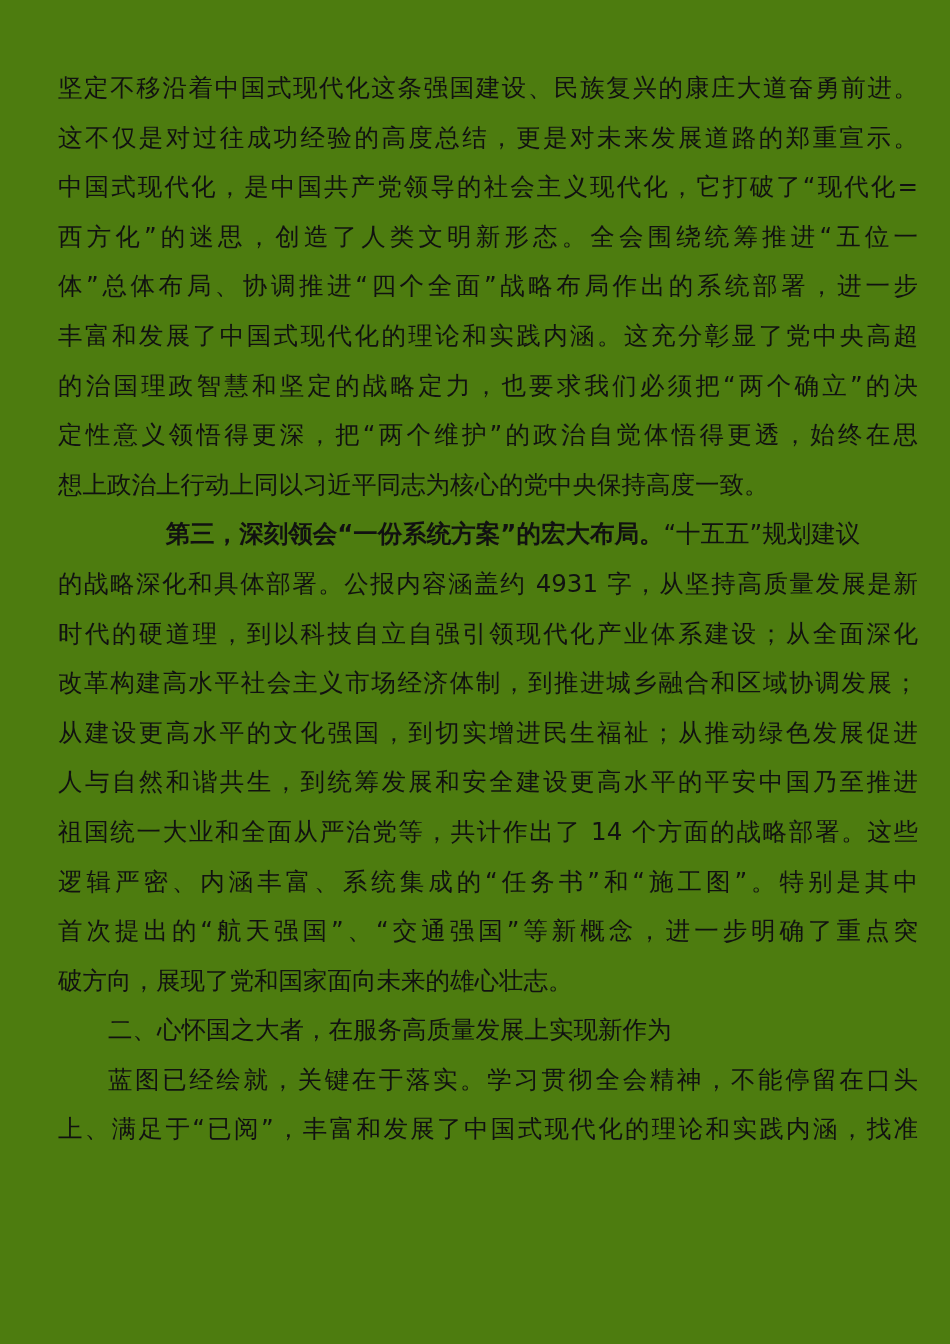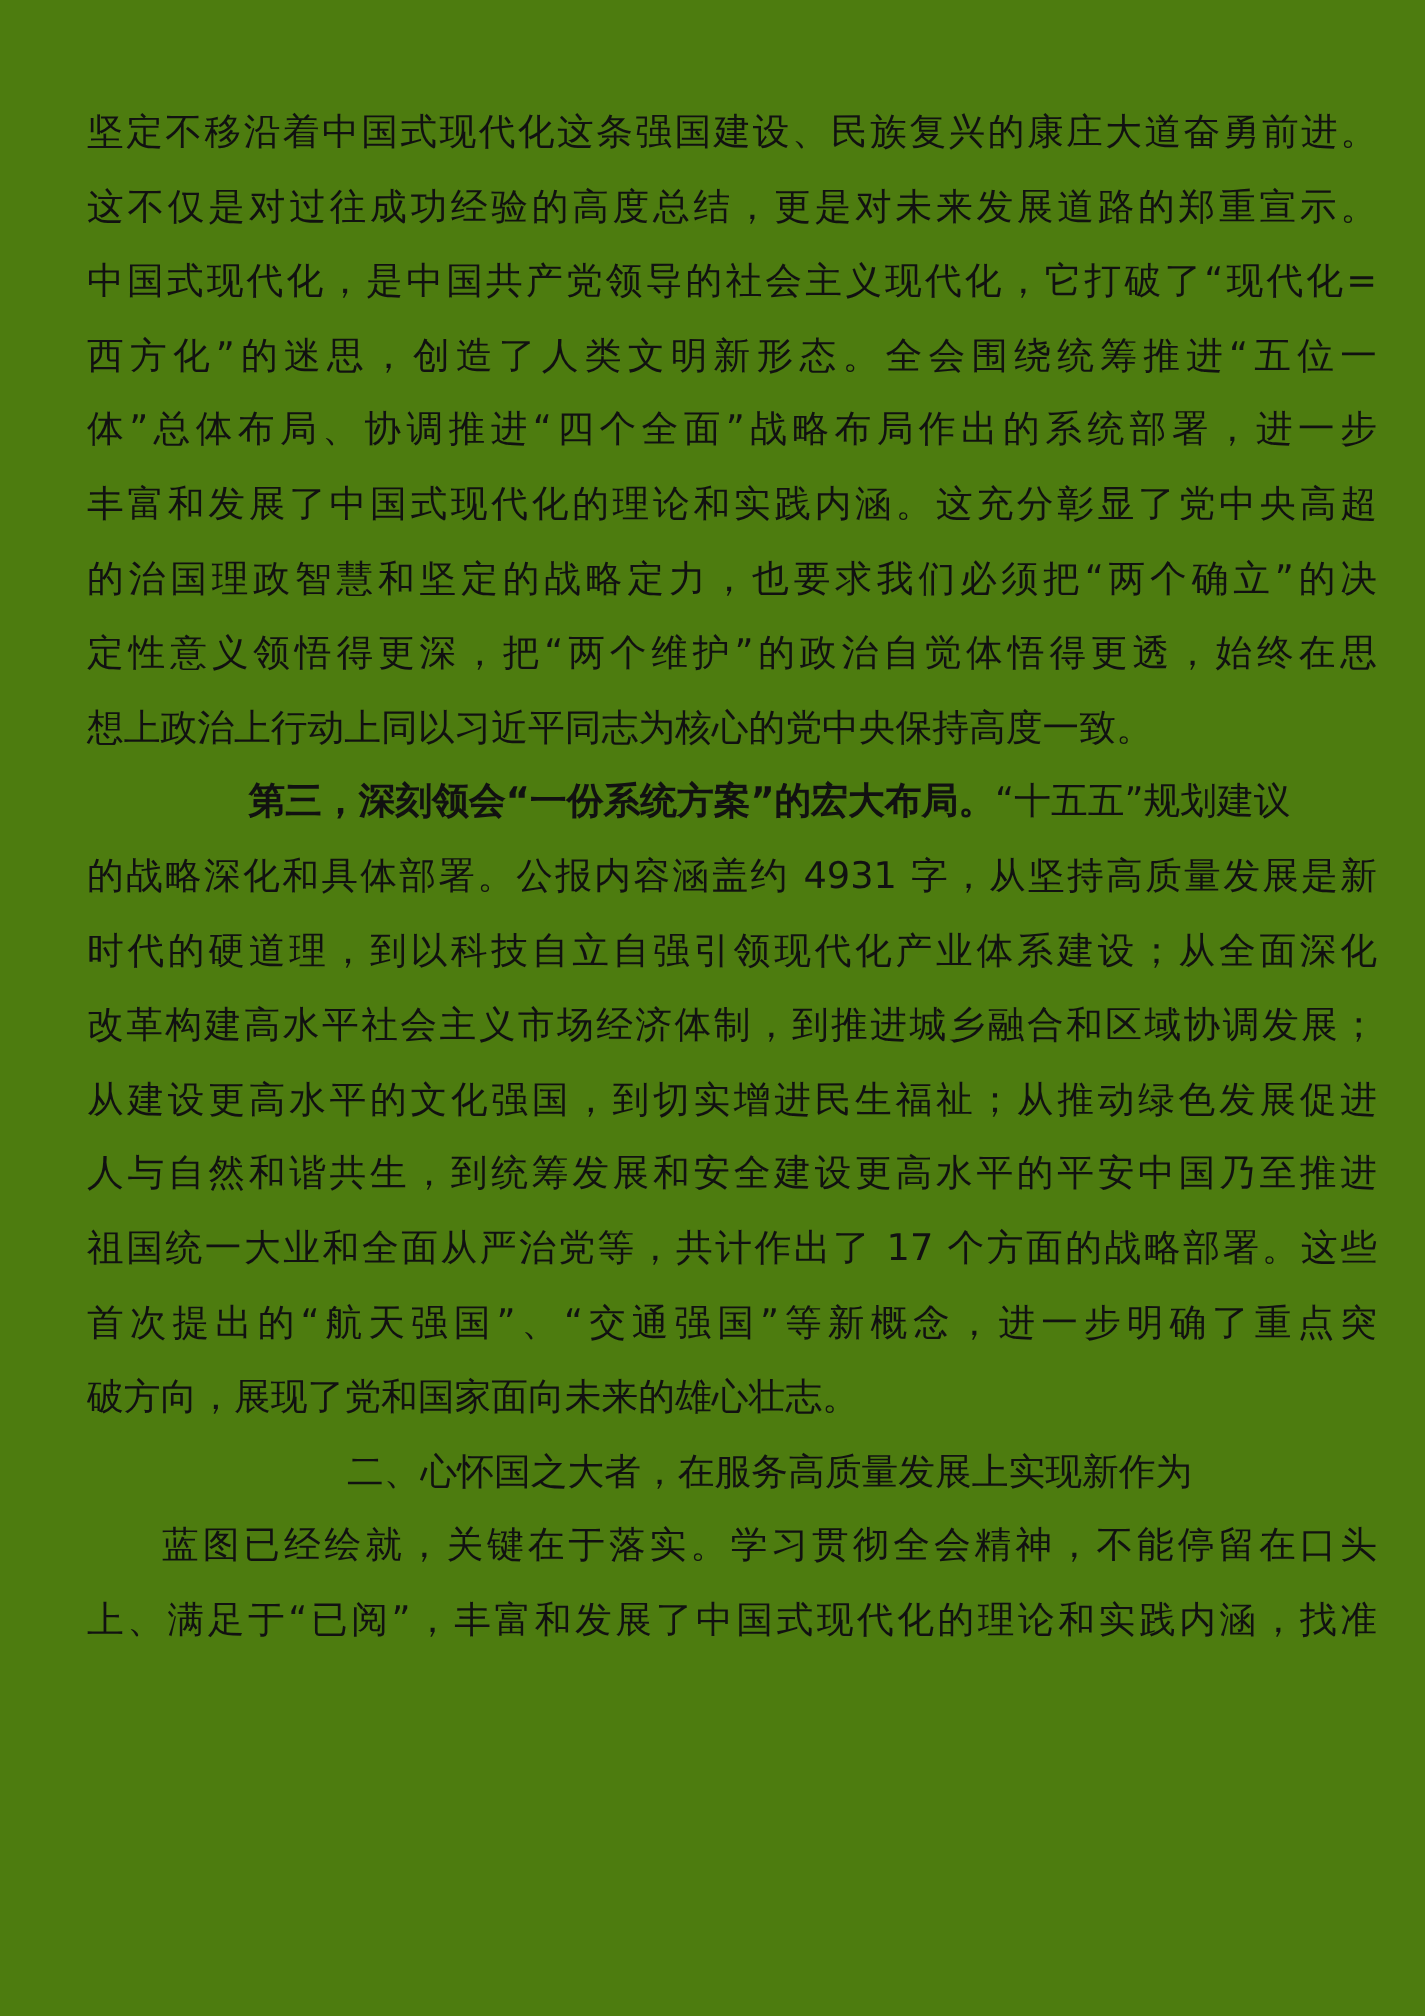--- a/index.html
+++ b/index.html
@@ -9,21 +9,21 @@
   }
   .text-block {
     position: absolute; left: 58px; top: 63px; width: 860px;
     font-family: "DejaVu Sans", "Liberation Sans", sans-serif;
     font-size: 24.5px; color: #111111;
   }
   .line {
     height: 49.6px; line-height: 49.6px; white-space: nowrap;
     display: flex; justify-content: space-between;
   }
-  .line.last { justify-content: center; }
+  .line.last { justify-content: flex-start; }
   .line.indent { padding-left: 50px; }
   .bold { font-weight: bold; }
   .justify-wrap { display: block; text-align: justify; text-align-last: justify; width: 100%; }
   .line.last .justify-wrap, .line.nojust .justify-wrap { text-align-last: left; }
 </style>
 </head>
 <body>
 
 <div class="page">
   <div class="text-block">
@@ -72,21 +72,24 @@
       <div class="line">
           <span class="justify-wrap">改革构建高水平社会主义市场经济体制，到推进城乡融合和区域协调发展；</span>
         </div>
       <div class="line">
           <span class="justify-wrap">从建设更高水平的文化强国，到切实增进民生福祉；从推动绿色发展促进</span>
         </div>
       <div class="line">
           <span class="justify-wrap">人与自然和谐共生，到统筹发展和安全建设更高水平的平安中国乃至推进</span>
         </div>
       <div class="line">
-          <span class="justify-wrap">祖国统一大业和全面从严治党等，共计作出了 17 个方面的战略部署。这些</span>
+          <span class="justify-wrap">祖国统一大业和全面从严治党等，共计作出了 14 个方面的战略部署。这些</span>
+        </div>
+      <div class="line">
+          <span class="justify-wrap">逻辑严密、内涵丰富、系统集成的“任务书”和“施工图”。特别是其中</span>
         </div>
       <div class="line">
           <span class="justify-wrap">首次提出的“航天强国”、“交通强国”等新概念，进一步明确了重点突</span>
         </div>
       <div class="line last">
           <span class="justify-wrap">破方向，展现了党和国家面向未来的雄心壮志。</span>
         </div>
     </div>
 
     <div class="line indent last">

